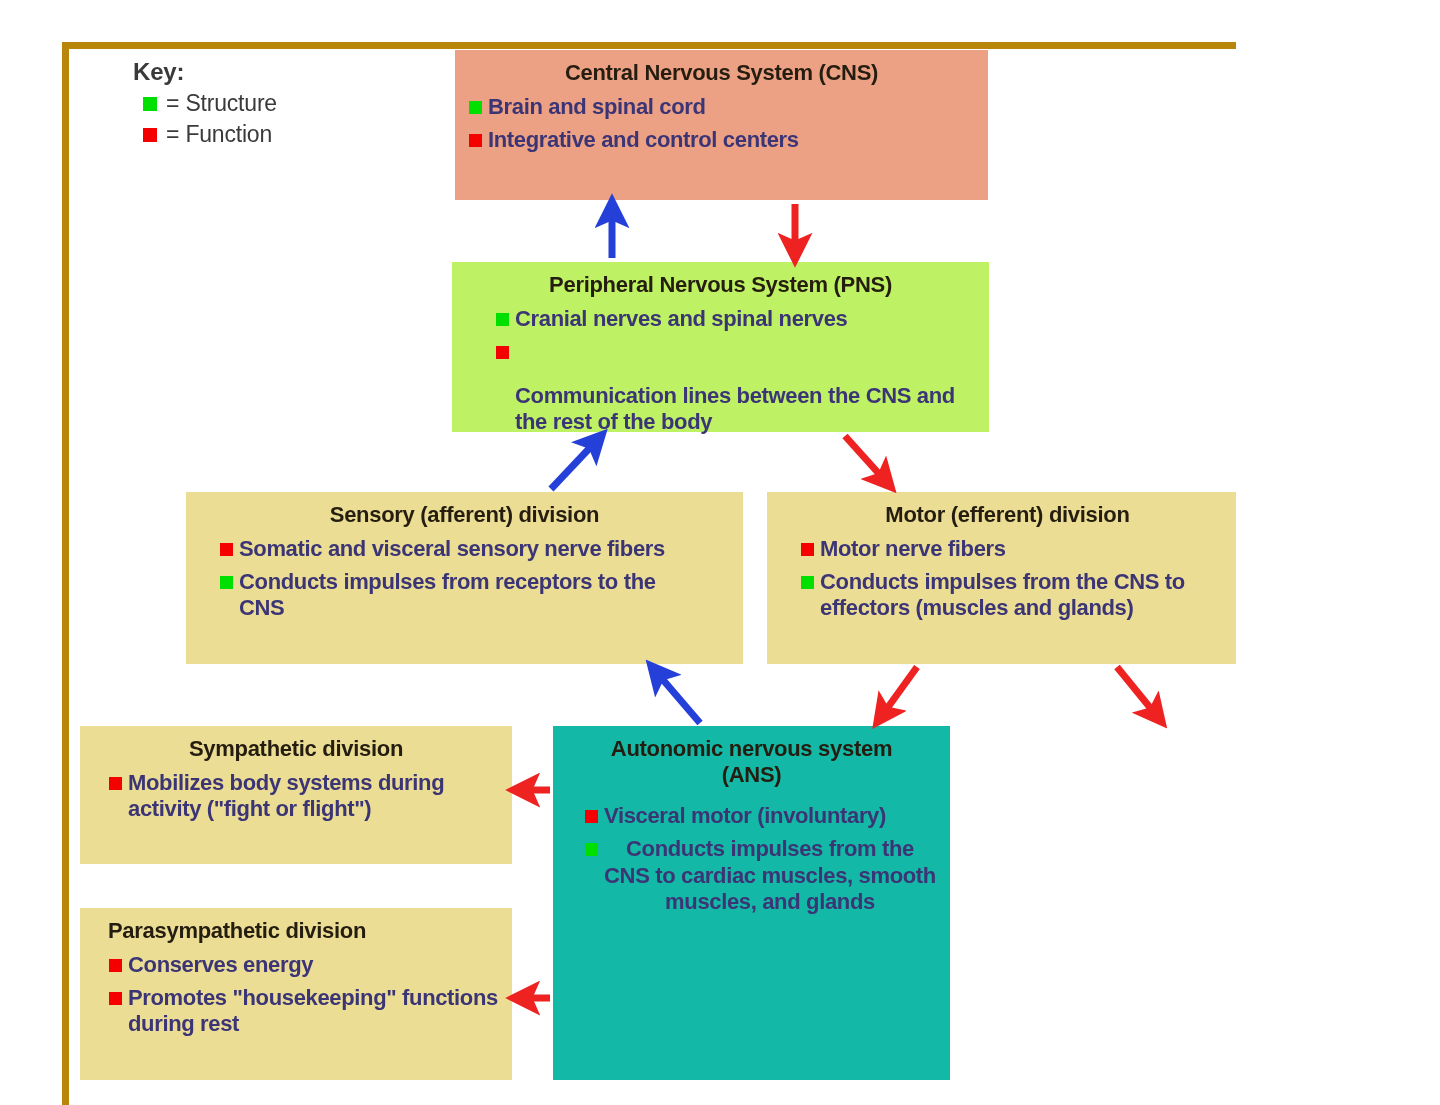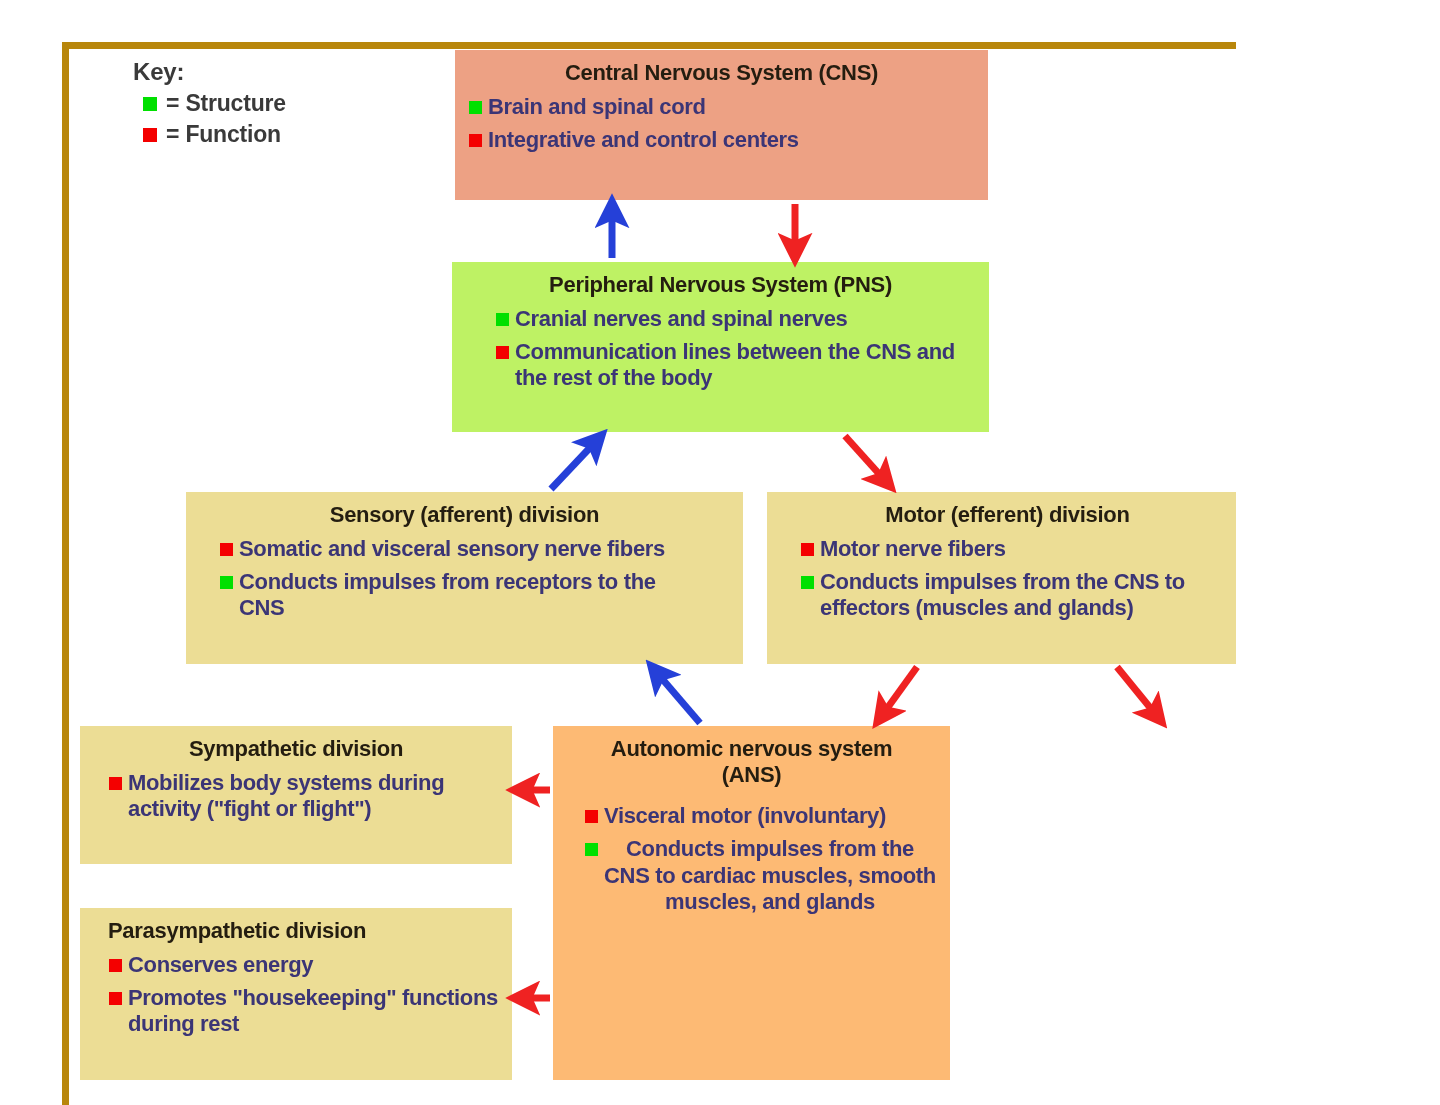--- a/index.html
+++ b/index.html
@@ -50,21 +50,21 @@
     padding-left: 10px;
   }
   #key .key-row .sw {
     width: 14px;
     height: 14px;
     margin-right: 9px;
     flex: none;
   }
   #key .key-row .key-label {
     font-size: 23px;
-    font-weight: bold;
+    font-weight: normal;
     color: #3a3a3a;
     letter-spacing: -0.2px;
   }
 
   
   .node {
     position: absolute;
     box-sizing: border-box;
     padding: 10px 14px 12px 14px;
   }
@@ -145,21 +145,21 @@
 
   <div class="node" id="node-pns" style="left:452px; top:262px; width:537px; height:170px; background:#bef264;">
     <div class="node-title">Peripheral Nervous System (PNS)</div>
     <div class="bullets" style="padding-left:30px;">
       <div class="bullet">
         <span class="sq" style="background:#00e000"></span>
         <span class="btext">Cranial nerves and spinal nerves</span>
       </div>
       <div class="bullet">
         <span class="sq" style="background:#f40000"></span>
-        <span class="btext" style="display:block; max-width:462px;">Communication lines between the CNS and the rest of the body</span>
+        <span class="btext" style="display:block; max-width:462px;margin-top:44px;">Communication lines between the CNS and the rest of the body</span>
       </div>
     </div>
   </div>
 
   <div class="node" id="node-motor" style="left:767px; top:492px; width:481px; height:172px; background:#ecdd95;">
     <div class="node-title">Motor (efferent) division</div>
     <div class="bullets" style="padding-left:20px;">
       <div class="bullet">
         <span class="sq" style="background:#f40000"></span>
         <span class="btext">Motor nerve fibers</span>
@@ -202,21 +202,21 @@
         <span class="sq" style="background:#f40000"></span>
         <span class="btext">Conserves energy</span>
       </div>
       <div class="bullet">
         <span class="sq" style="background:#f40000"></span>
         <span class="btext" style="display:block; max-width:370px;">Promotes "housekeeping" functions during rest</span>
       </div>
     </div>
   </div>
 
-  <div class="node" id="node-ans" style="left:553px; top:726px; width:397px; height:354px; background:#fdba74;">
+  <div class="node" id="node-ans" style="left:553px; top:726px; width:397px; height:354px; background:#14b8a6;">
     <div class="node-title" style="max-width:330px; margin-left:auto; margin-right:auto;">Autonomic nervous system (ANS)</div>
     <div class="bullets" style="padding-left:18px; margin-top:16px;text-align:center;">
       <div class="bullet">
         <span class="sq" style="background:#f40000"></span>
         <span class="btext">Visceral motor (involuntary)</span>
       </div>
       <div class="bullet">
         <span class="sq" style="background:#00e000"></span>
         <span class="btext" style="display:block; max-width:342px;">Conducts impulses from the CNS to cardiac muscles, smooth muscles, and glands</span>
       </div>

